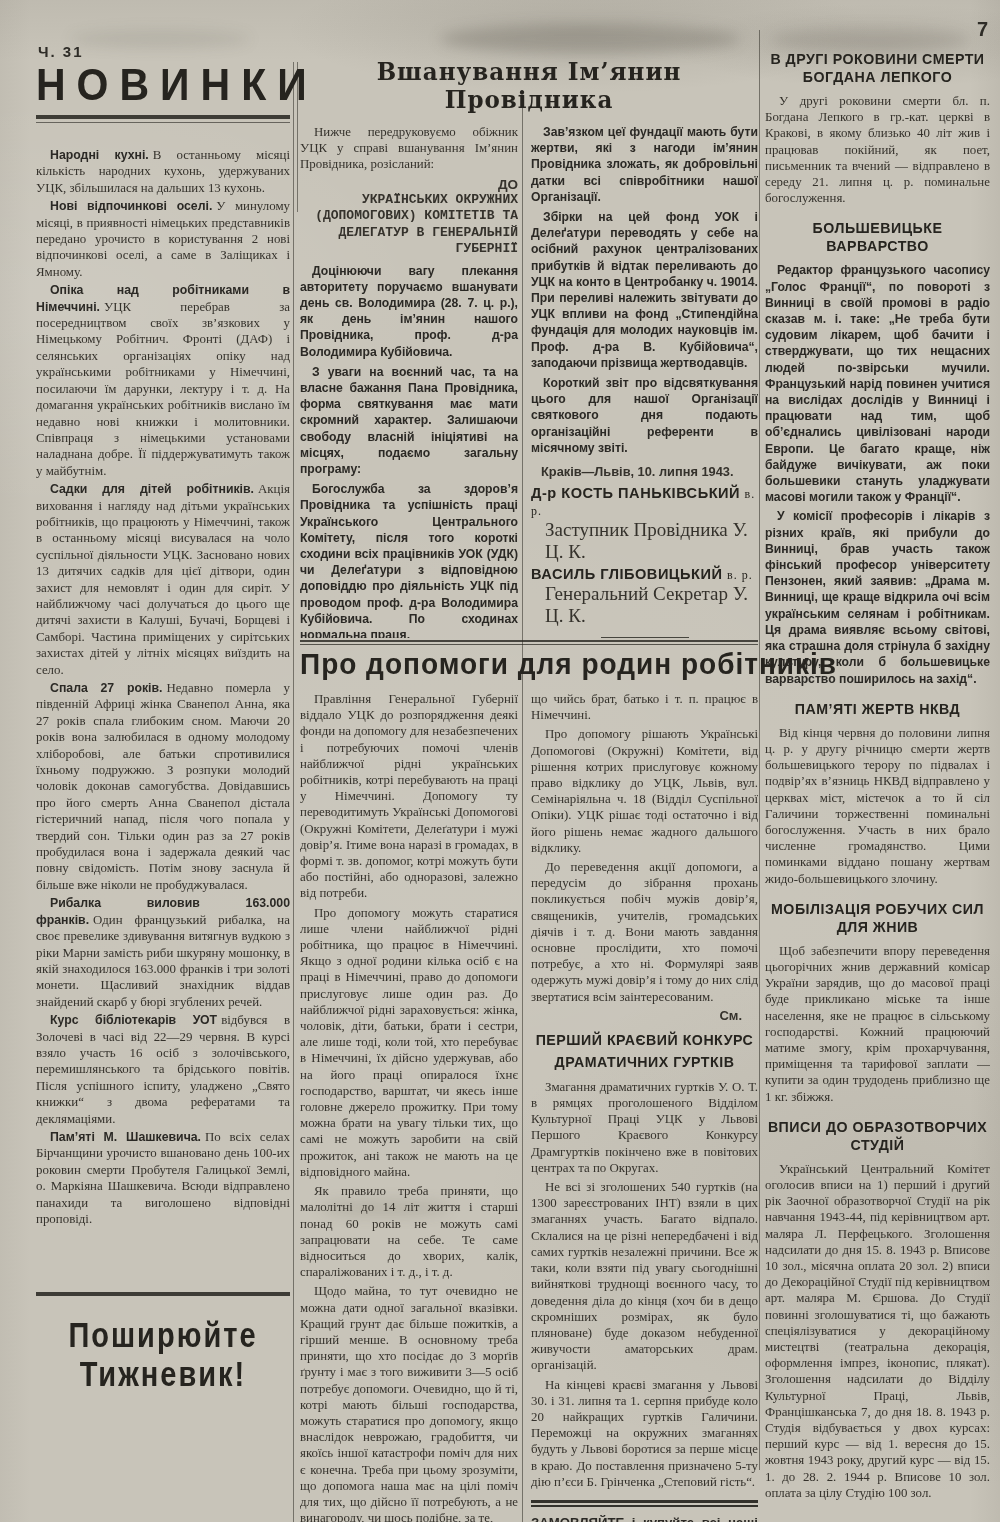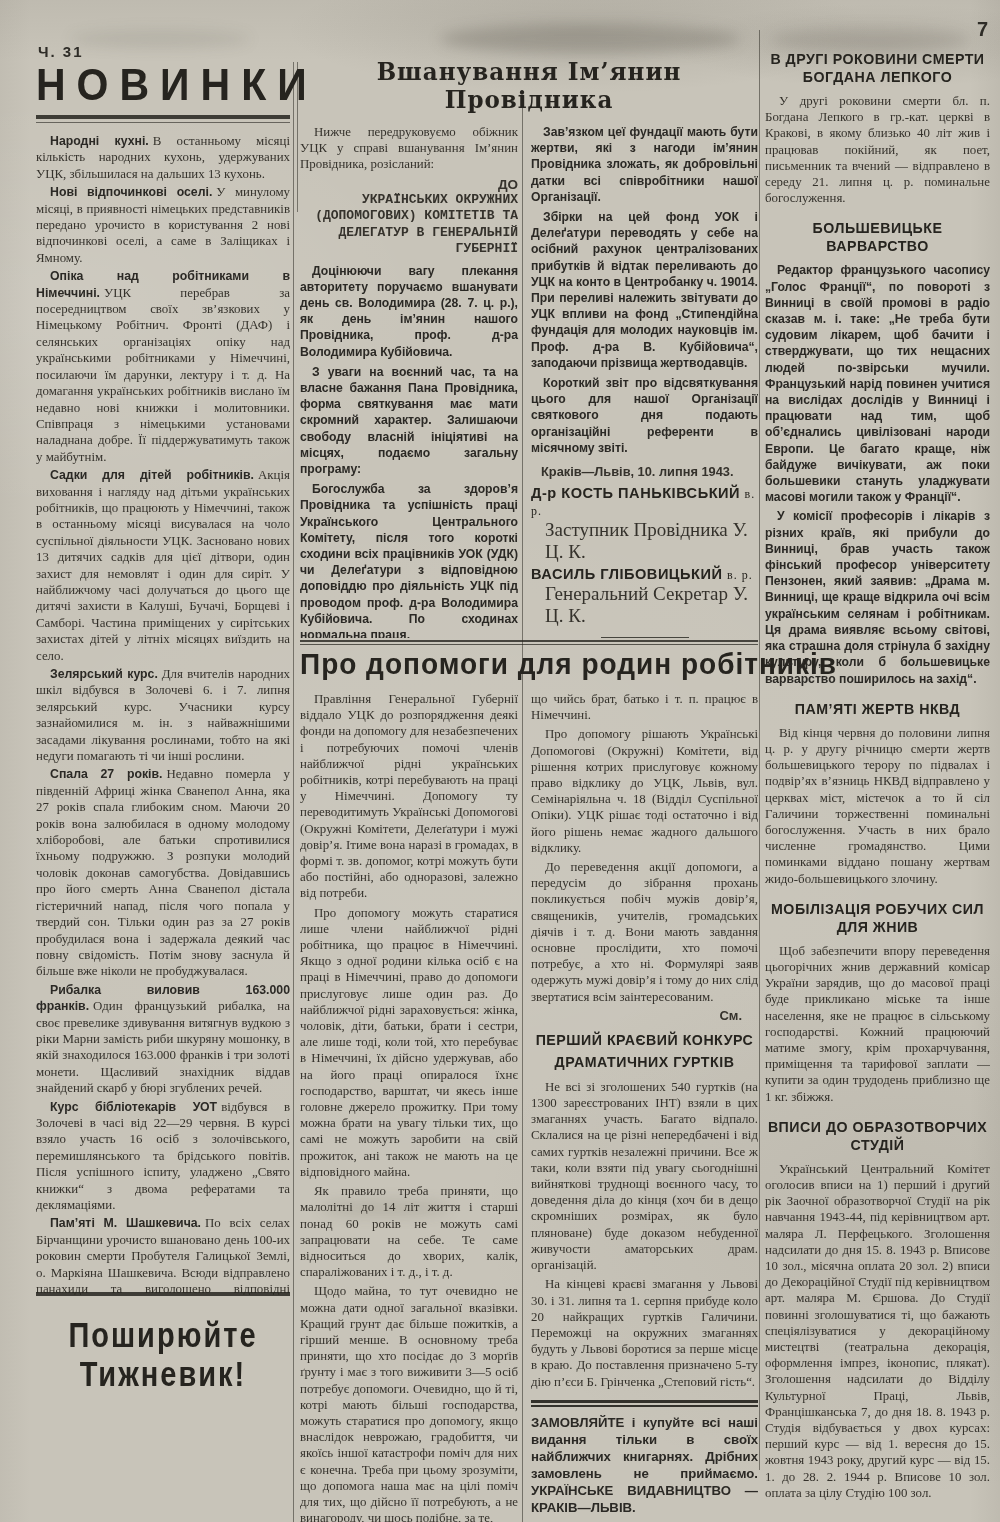--- a/index.html
+++ b/index.html
@@ -30,21 +30,21 @@
     font-weight:700;font-size:15px;letter-spacing:2px;color:#2e2c27;margin-top:17px;}
   .pagenum{position:absolute;right:12px;top:18px;font-family:"Liberation Sans",sans-serif;
     font-weight:700;font-size:20px;color:#2e2c27;}
   
   .col1{position:absolute;left:36px;top:60px;width:254px;}
   .col1 h1{margin:0;font-family:"Liberation Sans",sans-serif;font-weight:700;
     font-size:41px;letter-spacing:11px;color:#26241f;transform:scaleY(1.08);transform-origin:top left;
     white-space:nowrap;}
   .title-rule{height:4px;background:rgba(38,36,31,.85);margin-top:8px;}
   .title-rule2{height:1px;background:rgba(38,36,31,.6);margin-top:3px;}
-  .items{margin-top:10px;height:1162px;overflow:hidden;}
+  .items{margin-top:24px;height:1162px;overflow:hidden;}
   p.news{margin:0 0 2px 0;font-size:12.9px;line-height:16.4px;text-align:justify;text-indent:14px;}
   p.news b{font-family:"Liberation Sans",sans-serif;font-size:12.3px;color:#2b2925;margin-right:4px;}
   .col1-footer{position:absolute;left:36px;top:1292px;width:254px;}
   .hr-thick{height:4px;background:rgba(38,36,31,.85);}
   .promo{margin-top:26px;text-align:center;font-family:"Liberation Sans",sans-serif;
     font-weight:700;font-size:29px;letter-spacing:2px;color:#26241f;transform:scaleY(1.2);}
   
   .middle{position:absolute;left:300px;top:58px;width:458px;}
   .art1{height:580px;overflow:hidden;}
   .head-vsh{margin:0 0 12px 0;text-align:center;font-family:"DejaVu Serif",serif;
@@ -99,21 +99,20 @@
 
   <section class="col1">
     <h1>НОВИНКИ</h1>
     <div class="title-rule"></div>
     <div class="title-rule2"></div>
     <div class="items">
       <p class="news"><b>Народні кухні.</b><span>В останньому місяці кількість народних кухонь, удержуваних УЦК, збільшилася на дальших 13 кухонь.</span></p>
       <p class="news"><b>Нові відпочинкові оселі.</b><span>У минулому місяці, в приявності німецьких представників передано урочисто в користування 2 нові відпочинкові оселі, а саме в Заліщиках і Ямному.</span></p>
       <p class="news"><b>Опіка над робітниками в Німеччині.</b><span>УЦК перебрав за посередництвом своїх зв’язкових у Німецькому Робітнич. Фронті (ДАФ) і селянських організаціях опіку над українськими робітниками у Німеччині, посилаючи їм дарунки, лектуру і т. д. На домагання українських робітників вислано їм недавно нові книжки і молитовники. Співпраця з німецькими установами наладнана добре. Її піддержуватимуть також у майбутнім.</span></p>
       <p class="news"><b>Садки для дітей робітників.</b><span>Акція виховання і нагляду над дітьми українських робітників, що працюють у Німеччині, також в останньому місяці висувалася на чоло суспільної діяльности УЦК. Засновано нових 13 дитячих садків для цієї дітвори, один захист для немовлят і один для сиріт. У найближчому часі долучаться до цього ще дитячі захисти в Калуші, Бучачі, Борщеві і Самборі. Частина приміщених у сирітських захистах дітей у літніх місяцях виїздить на село.</span></p>
-      <p class="news"><b>Зелярський курс.</b><span>Для вчителів народних шкіл відбувся в Золочеві 6. і 7. липня зелярський курс. Учасники курсу зазнайомилися м. ін. з найважнішими засадами лікування рослинами, тобто на які недуги помагають ті чи інші рослини.</span></p>
       <p class="news"><b>Спала 27 років.</b><span>Недавно померла у південній Африці жінка Сванепол Анна, яка 27 років спала глибоким сном. Маючи 20 років вона залюбилася в одному молодому хліборобові, але батьки спротивилися їхньому подружжю. З розпуки молодий чоловік доконав самогубства. Довідавшись про його смерть Анна Сванепол дістала гістеричний напад, після чого попала у твердий сон. Тільки один раз за 27 років пробудилася вона і задержала деякий час повну свідомість. Потім знову заснула й більше вже ніколи не пробуджувалася.</span></p>
       <p class="news"><b>Рибалка виловив 163.000 франків.</b><span>Один французький рибалка, на своє превелике здивування витягнув вудкою з ріки Марни замість риби шкуряну мошонку, в якій знаходилося 163.000 франків і три золоті монети. Щасливий знахідник віддав знайдений скарб у бюрі згублених речей.</span></p>
       <p class="news"><b>Курс бібліотекарів УОТ</b><span>відбувся в Золочеві в часі від 22—29 червня. В курсі взяло участь 16 осіб з золочівського, перемишлянського та брідського повітів. Після успішного іспиту, уладжено „Свято книжки“ з двома рефератами та деклямаціями.</span></p>
       <p class="news"><b>Пам’яті М. Шашкевича.</b><span>По всіх селах Бірчанщини урочисто вшановано день 100-их роковин смерти Пробутеля Галицької Землі, о. Маркіяна Шашкевича. Всюди відправлено панахиди та виголошено відповідні проповіді.</span></p>
 
     </div>
   </section>
   <div class="col1-footer">
     <div class="hr-thick"></div>
     <div class="promo">Поширюйте Тижневик!</div>
@@ -156,20 +155,21 @@
         <p class="p">Про допомогу можуть старатися лише члени найближчої рідні робітника, що працює в Німеччині. Якщо з одної родини кілька осіб є на праці в Німеччині, право до допомоги прислуговує лише один раз. До найближчої рідні зараховується: жінка, чоловік, діти, батьки, брати і сестри, але лише тоді, коли той, хто перебуває в Німеччині, їх дійсно удержував, або на його праці опиралося їхнє господарство, варштат, чи якесь інше головне джерело прожитку. При тому можна брати на увагу тільки тих, що самі не можуть заробити на свій прожиток, ані також не мають на це відповідного майна.</p>
         <p class="p">Як правило треба приняти, що малолітні до 14 літ життя і старші понад 60 років не можуть самі запрацювати на себе. Те саме відноситься до хворих, калік, спараліжованих і т. д., і т. д.</p>
         <p class="p">Щодо майна, то тут очевидно не можна дати одної загальної вказівки. Кращий грунт дає більше пожитків, а гірший менше. В основному треба приняти, що хто посідає до 3 морґів ґрунту і має з того виживити 3—5 осіб потребує допомоги. Очевидно, що й ті, котрі мають більші господарства, можуть старатися про допомогу, якщо внаслідок неврожаю, градобиття, чи якоїсь іншої катастрофи поміч для них є конечна. Треба при цьому зрозуміти, що допомога наша має на цілі поміч для тих, що дійсно її потребують, а не винагороду, чи щось подібне, за те,</p>
       </div>
       <div class="colB">
         <p class="p" style="text-indent:0;">що чийсь брат, батько і т. п. працює в Німеччині.</p>
         <p class="p">Про допомогу рішають Українські Допомогові (Окружні) Комітети, від рішення котрих прислуговує кожному право відклику до УЦК, Львів, вул. Семінаріяльна ч. 18 (Відділ Суспільної Опіки). УЦК рішає тоді остаточно і від його рішень немає жадного дальшого відклику.</p>
         <p class="p">До переведення акції допомоги, а передусім до зібрання прохань покликується побіч мужів довір’я, священиків, учителів, громадських діячів і т. д. Вони мають завдання основне прослідити, хто помочі потребує, а хто ні. Формулярі заяв одержуть мужі довір’я і тому до них слід звертатися всім заінтересованим.</p>
         <div class="sm-sig">См.</div>
         <h3 class="sub">ПЕРШИЙ КРАЄВИЙ КОНКУРС ДРАМАТИЧНИХ ГУРТКІВ</h3>
+        <p class="p">Змагання драматичних гуртків У. О. Т. в рямцях проголошеного Відділом Культурної Праці УЦК у Львові Першого Краєвого Конкурсу Драмгуртків покінчено вже в повітових центрах та по Округах.</p>
         <p class="p">Не всі зі зголошених 540 гуртків (на 1300 зареєстрованих ІНТ) взяли в цих змаганнях участь. Багато відпало. Склалися на це різні непередбачені і від самих гуртків незалежні причини. Все ж таки, коли взяти під увагу сьогоднішні вийняткові труднощі воєнного часу, то доведення діла до кінця (хоч би в дещо скромніших розмірах, як було пляноване) буде доказом небуденної живучости аматорських драм. організацій.</p>
         <p class="p">На кінцеві краєві змагання у Львові 30. і 31. липня та 1. серпня прибуде коло 20 найкращих гуртків Галичини. Переможці на окружних змаганнях будуть у Львові боротися за перше місце в краю. До поставлення призначено 5-ту дію п’єси Б. Грінченка „Степовий гість“.</p>
         <div class="ad">
           <div class="ad-bar"></div>
           <p>ЗАМОВЛЯЙТЕ і купуйте всі наші видання тільки в своїх найближчих книгарнях. Дрібних замовлень не приймаємо. УКРАЇНСЬКЕ ВИДАВНИЦТВО — КРАКІВ—ЛЬВІВ.</p>
         </div>
       </div>
     </div>
   </section>
 

